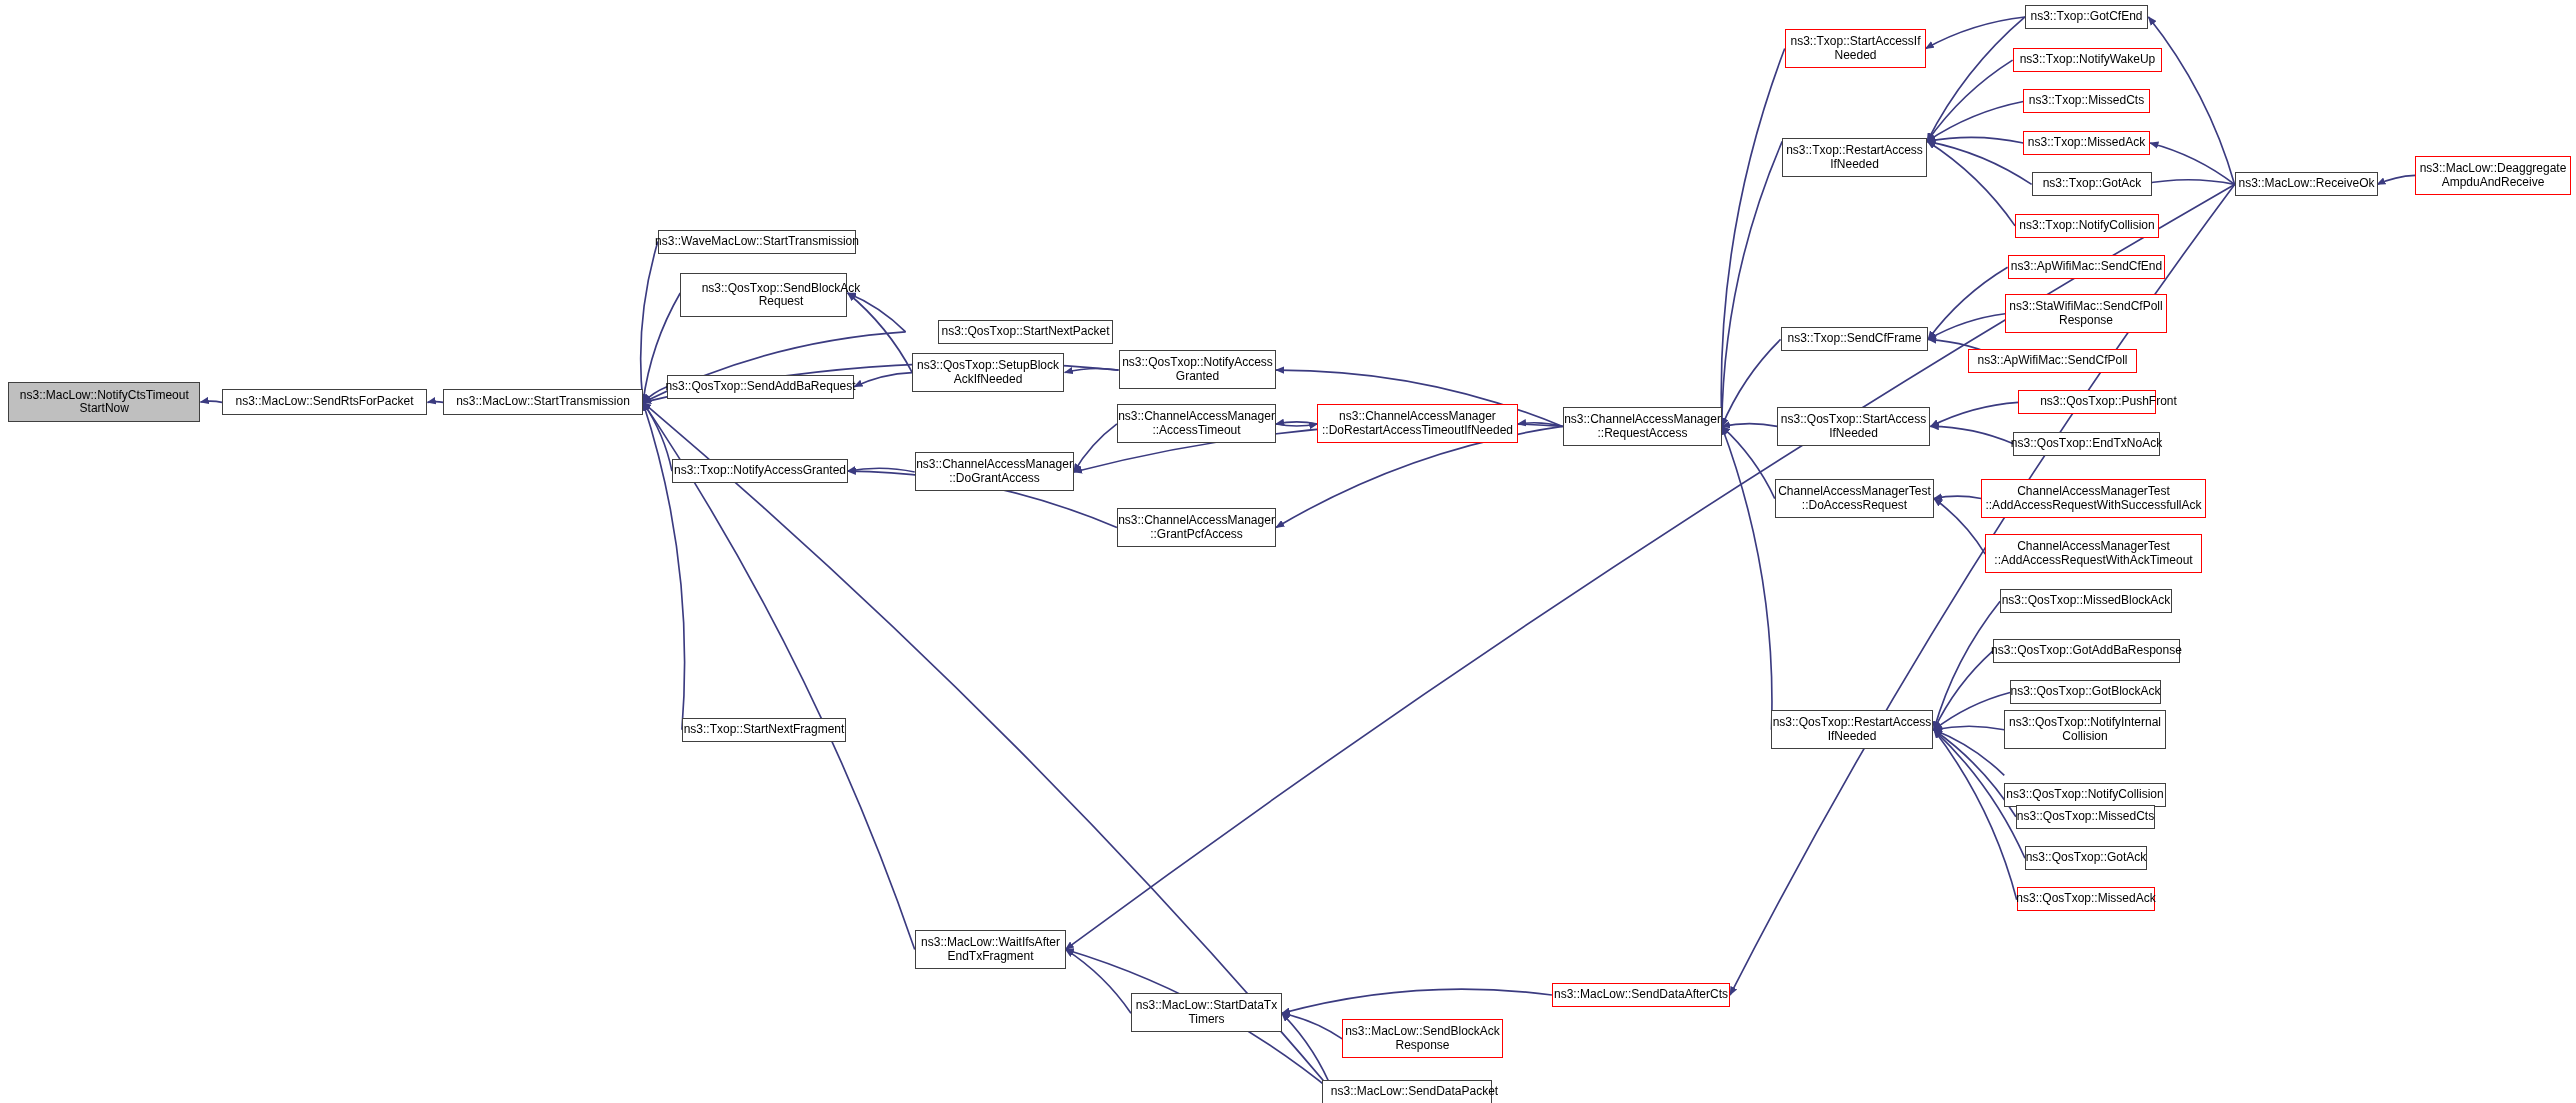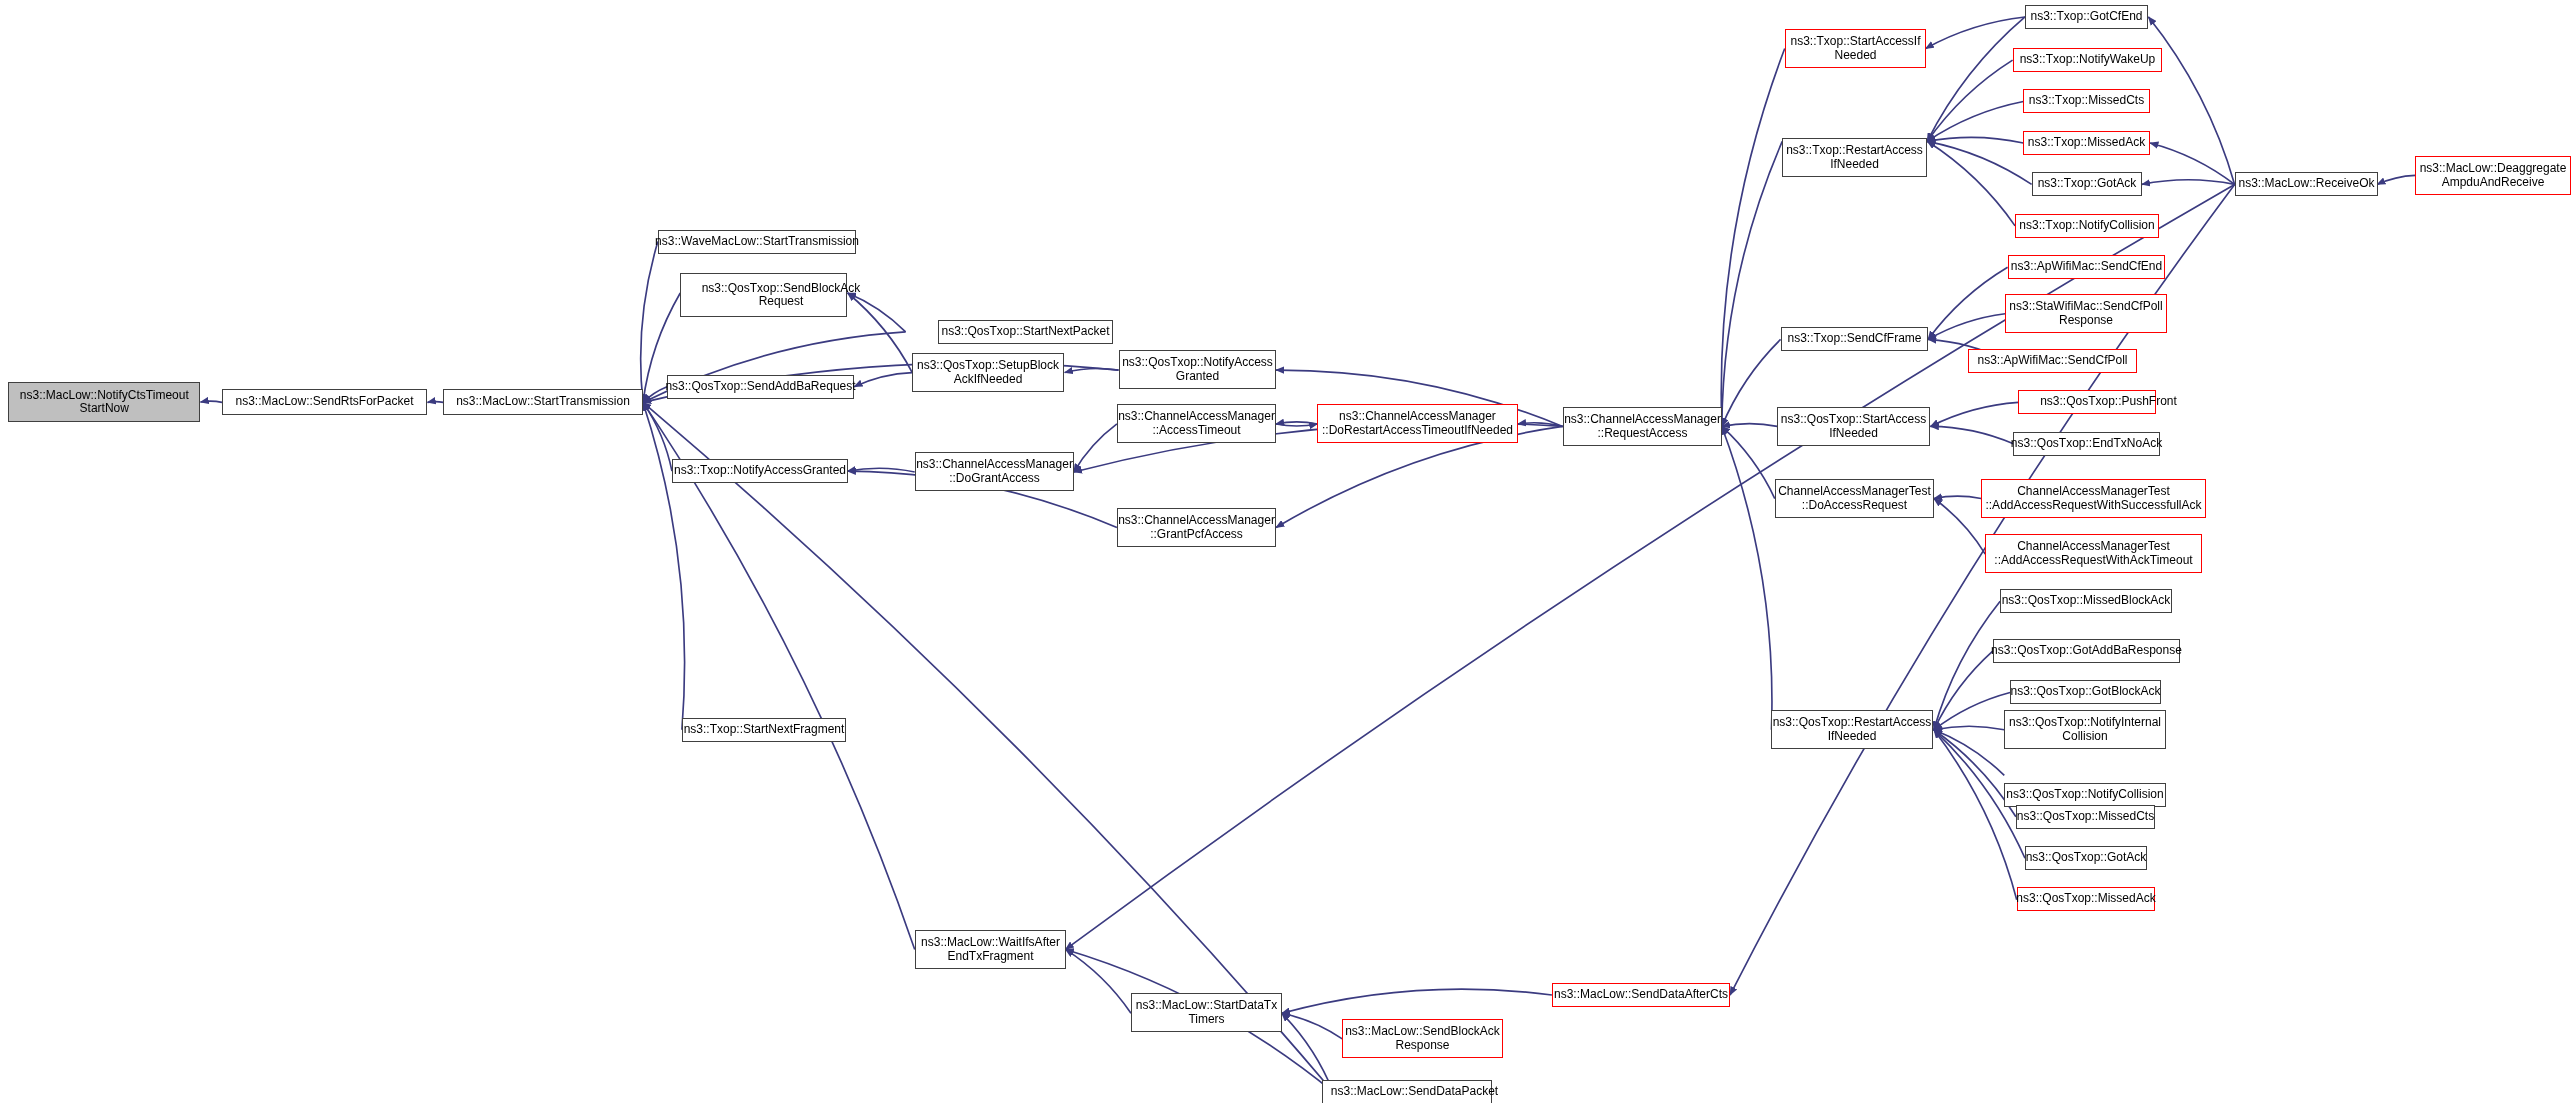--- a/index.html
+++ b/index.html
@@ -127,21 +127,21 @@
       <div class="node" style="left: 1563px; top: 407px; width: 159px; height: 39px;">ns3::ChannelAccessManager
 ::RequestAccess</div>
       <div class="node red" style="left: 1785px; top: 29px; width: 141px; height: 39px;">ns3::Txop::StartAccessIf
 Needed</div>
       <div class="node" style="left: 1782px; top: 138px; width: 145px; height: 39px;">ns3::Txop::RestartAccess
 IfNeeded</div>
       <div class="node" style="left: 2025px; top: 5px; width: 123px; height: 24px;">ns3::Txop::GotCfEnd</div>
       <div class="node red" style="left: 2013px; top: 48px; width: 149px; height: 24px;">ns3::Txop::NotifyWakeUp</div>
       <div class="node red" style="left: 2023px; top: 89px; width: 127px; height: 24px;">ns3::Txop::MissedCts</div>
       <div class="node red" style="left: 2023px; top: 131px; width: 127px; height: 24px;">ns3::Txop::MissedAck</div>
-      <div class="node" style="left: 2032px; top: 172px; width: 110px; height: 24px;">ns3::Txop::GotAck</div>
+      <div class="node" style="left: 2032px; top: 172px; width: 120px; height: 24px;">ns3::Txop::GotAck</div>
       <div class="node" style="left: 2235px; top: 172px; width: 143px; height: 24px;">ns3::MacLow::ReceiveOk</div>
       <div class="node red" style="left: 2415px; top: 156px; width: 156px; height: 39px;">ns3::MacLow::Deaggregate
 AmpduAndReceive</div>
       <div class="node red" style="left: 2015px; top: 214px; width: 144px; height: 24px;">ns3::Txop::NotifyCollision</div>
       <div class="node red" style="left: 2008px; top: 255px; width: 157px; height: 24px;">ns3::ApWifiMac::SendCfEnd</div>
       <div class="node red" style="left: 2005px; top: 294px; width: 162px; height: 39px;">ns3::StaWifiMac::SendCfPoll
 Response</div>
       <div class="node red" style="left: 1968px; top: 349px; width: 169px; height: 24px; text-align: center;">ns3::ApWifiMac::SendCfPoll</div>
       <div class="node" style="left: 1781px; top: 327px; width: 147px; height: 24px;">ns3::Txop::SendCfFrame</div>
       <div class="node" style="left: 1777px; top: 407px; width: 153px; height: 39px;">ns3::QosTxop::StartAccess

